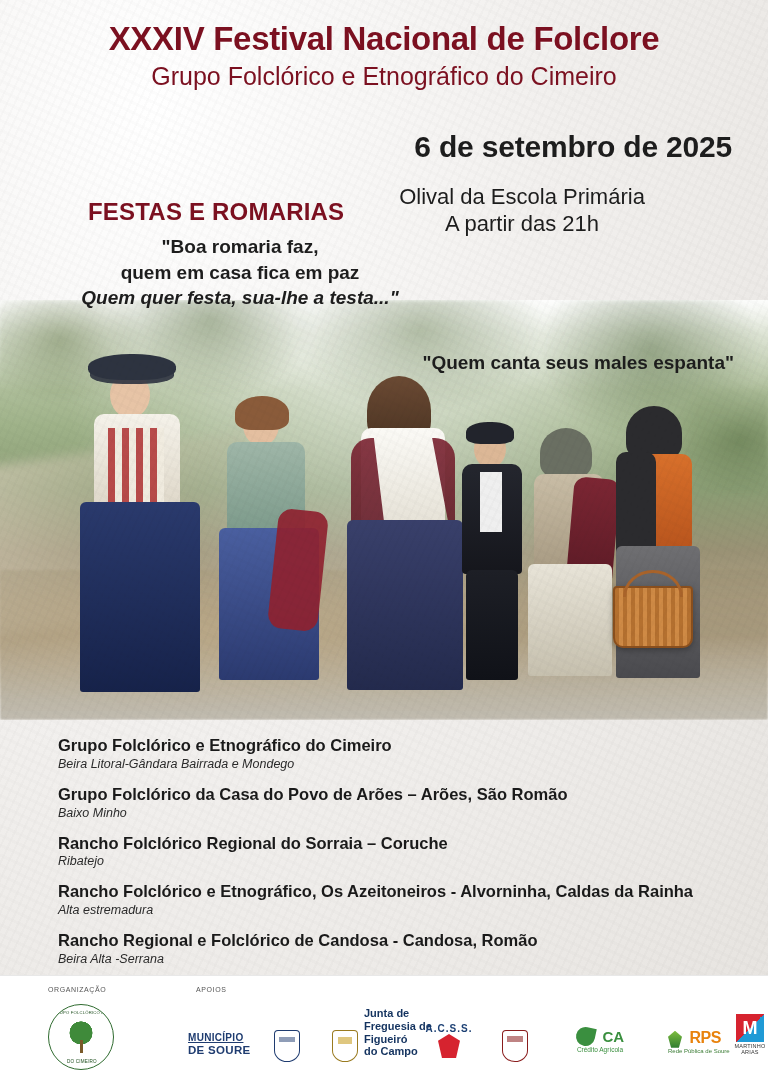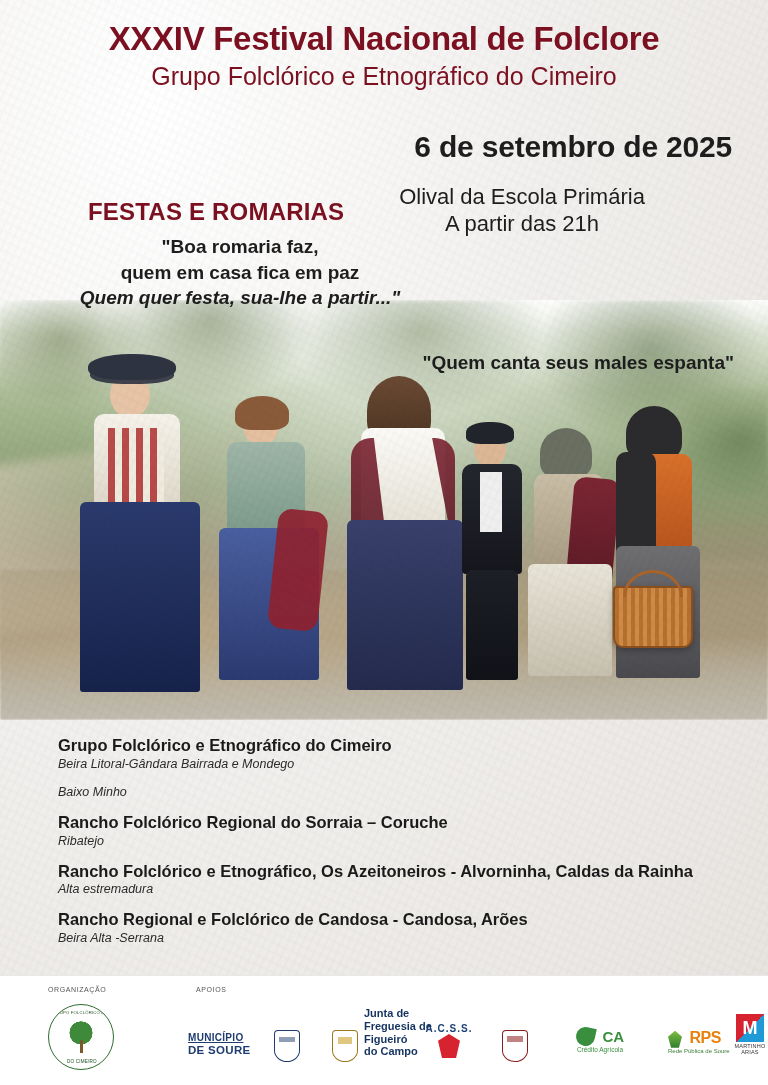--- a/index.html
+++ b/index.html
@@ -426,42 +426,43 @@
   <div class="date-block">
     <div class="date-line">6 de setembro de 2025</div>
     <div class="place-line">Olival da Escola Primária</div>
     <div class="hour-line">A partir das 21h</div>
   </div>
 
   <div class="festas-heading">FESTAS E ROMARIAS</div>
   <div class="quote-block">
     <div class="quote-l1">"Boa romaria faz,</div>
     <div class="quote-l2">quem em casa fica em paz</div>
-    <div class="quote-l3">Quem quer festa, sua-lhe a partir..."</div>
+    <div class="quote-l3">Quem quer festa, sua-lhe a testa..."</div>
   </div>
   <div class="quote-right">"Quem canta seus males espanta"</div>
 
   <div class="groups">
     <div class="group-item">
       <div class="group-name">Grupo Folclórico e Etnográfico do Cimeiro</div>
       <div class="group-region">Beira Litoral-Gândara Bairrada e Mondego</div>
     </div>
     <div class="group-item">
+      <div class="group-name">Grupo Folclórico da Casa do Povo de Arões – Arões, São Romão</div>
       <div class="group-region">Baixo Minho</div>
     </div>
     <div class="group-item">
       <div class="group-name">Rancho Folclórico Regional do Sorraia – Coruche</div>
       <div class="group-region">Ribatejo</div>
     </div>
     <div class="group-item">
       <div class="group-name">Rancho Folclórico e Etnográfico, Os Azeitoneiros - Alvorninha, Caldas da Rainha</div>
       <div class="group-region">Alta estremadura</div>
     </div>
     <div class="group-item">
-      <div class="group-name">Rancho Regional e Folclórico de Candosa - Candosa, Arões</div>
+      <div class="group-name">Rancho Regional e Folclórico de Candosa - Candosa, Romão</div>
       <div class="group-region">Beira Alta -Serrana</div>
     </div>
   </div>
 
   <div class="footer">
     <div class="footer-label lbl-org">ORGANIZAÇÃO</div>
     <div class="footer-label lbl-apoios">APOIOS</div>
 
     <div class="logos-row">
 

